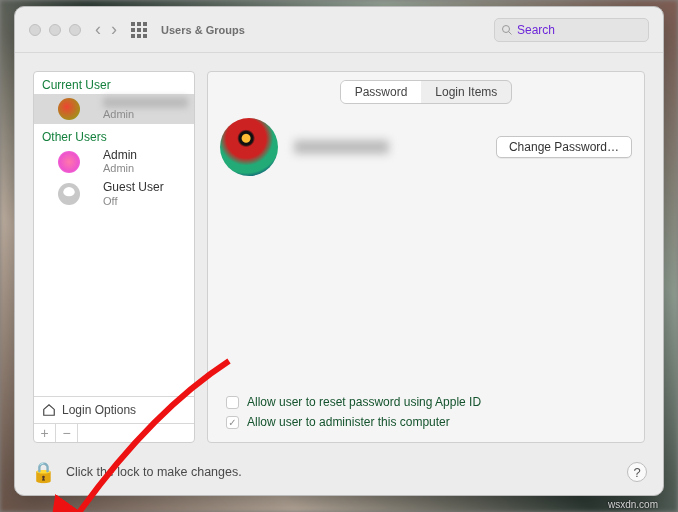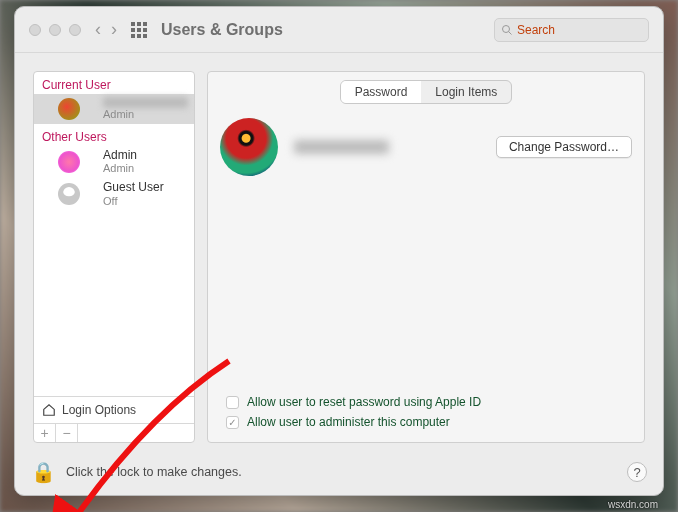--- a/index.html
+++ b/index.html
@@ -10,26 +10,26 @@
     background: #ececec; border: 1px solid #bcbcbc; border-radius: 10px;
     box-shadow: 0 8px 30px rgba(0,0,0,.4);
     display: flex; flex-direction: column;
   }
   .titlebar { height: 46px; display: flex; align-items: center; padding: 0 14px; gap: 14px; border-bottom: 1px solid #d8d8d8; }
   .traffic { display: flex; gap: 8px; }
   .traffic span { width: 12px; height: 12px; border-radius: 50%; background: #d6d6d6; border: .5px solid #c0c0c0; }
   .navarrows { display: flex; gap: 10px; color: #9a9a9a; font-size: 18px; }
   .grid-icon { display: grid; grid-template-columns: repeat(3,4px); grid-template-rows: repeat(3,4px); gap: 2px; }
   .grid-icon i { background: #6e6e6e; width: 4px; height: 4px; }
-  .title { color: #6f6f6f; font-size: 16px; font-weight: 600; }
-  .search { margin-left: auto; width: 155px; height: 24px; background: #e4e4e4; border: 1px solid #d0d0d0; border-radius: 5px; display: flex; align-items: center; padding: 0 6px; gap: 4px; color: #c2410c; font-size: 12px; }
+  .title { color: #6f6f6f; font-size: 11px; font-weight: 600; }
+  .search { margin-left: auto; width: 155px; height: 24px; background: #e4e4e4; border: 1px solid #d0d0d0; border-radius: 5px; display: flex; align-items: center; padding: 0 6px; gap: 4px; color: #6d28d9; font-size: 12px; }
   .search svg { width: 12px; height: 12px; stroke: #9a9a9a; fill: none; stroke-width: 2; }
   .content { flex: 1; display: flex; padding: 18px 18px 6px 18px; gap: 12px; position: relative; }
   .sidebar { width: 162px; background: #fff; border: 1px solid #cfcfcf; border-radius: 4px; display: flex; flex-direction: column; font-size: 12px; }
-  .section-label { color: #be185d; padding: 6px 8px 2px; font-size: 12px; }
+  .section-label { color: #15803d; padding: 6px 8px 2px; font-size: 12px; }
   .user-row { display: flex; align-items: center; gap: 23px; padding: 3px 24px; }
   .user-row.sel { background: #d9d9d9; }
   .avatar { width: 22px; height: 22px; border-radius: 50%; flex: none; }
   .avatar.current { background: radial-gradient(circle at 40% 40%, #e43, #8a1); }
   .avatar.admin { background: radial-gradient(circle,#f7a,#e5c 60%,#f8f); }
   .avatar.guest { background: #c8c8c8; position: relative; }
   .avatar.guest::after { content:""; position:absolute; left:5px; top:4px; width:12px; height:12px; background:#fff; border-radius:50% 50% 40% 40%; clip-path: ellipse(50% 40% at 50% 35%); }
   .user-info { display: flex; flex-direction: column; line-height: 1.15; }
   .user-name { color: #333; font-size: 12px; }
   .user-name.blur { filter: blur(3px); background: #bbb; color: transparent; border-radius: 2px; width: 85px; height: 11px; }

